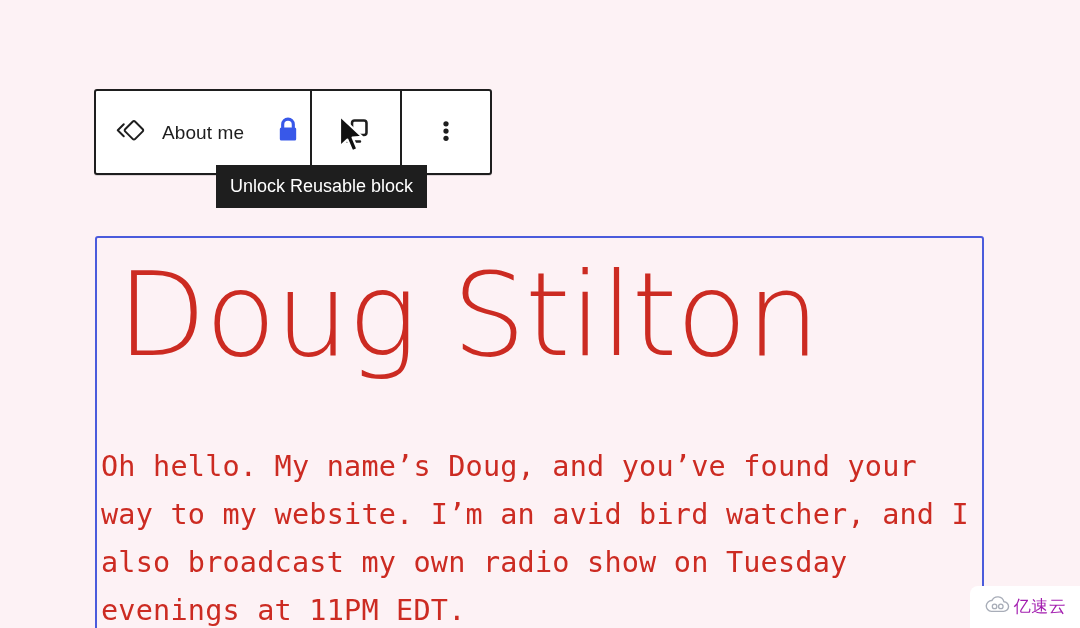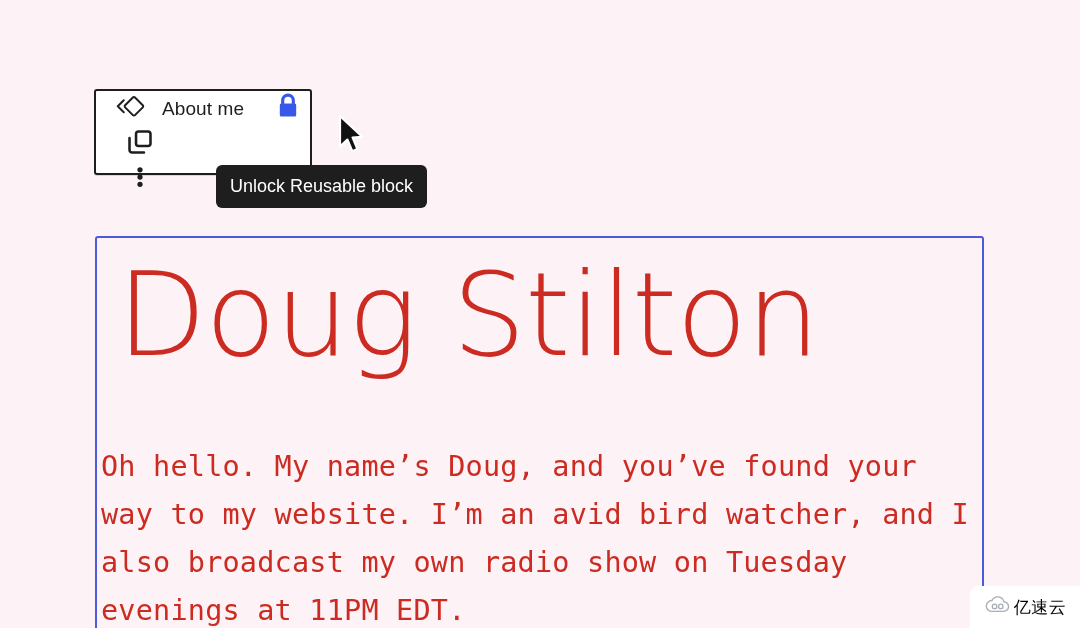--- a/index.html
+++ b/index.html
@@ -28,21 +28,20 @@
     top: 89px;
     height: 86px;
     display: flex;
     align-items: stretch;
     background: #ffffff;
     border: 2px solid #1e1e1e;
     border-radius: 3px;
     box-sizing: border-box;
     box-shadow: 0 1px 0 rgba(0,0,0,0.12);
     z-index: 20;
-    flex-direction: column;
   }
   .tb-group {
     display: flex;
     align-items: center;
   }
   .tb-divider {
     width: 2px;
     background: #1e1e1e;
     align-self: stretch;
     flex: 0 0 auto;
@@ -104,21 +103,21 @@
   
   .tooltip {
     position: absolute;
     left: 216px;
     top: 165px;
     background: #1e1e1e;
     color: #ffffff;
     font-size: 18px;
     line-height: 1;
     padding: 12px 14px 13px 14px;
-    border-radius: 6px;
+    border-radius: 0;
     white-space: nowrap;
     z-index: 30;
   }
 
   
   .cursor {
     position: absolute;
     left: 336px;
     top: 113px;
     width: 30px;
@@ -178,22 +177,22 @@
     background: #ffffff;
     border-top-left-radius: 8px;
     display: flex;
     align-items: center;
     justify-content: center;
     gap: 4px;
     z-index: 50;
   }
   .watermark-text {
     font-size: 17px;
-    color: #000000;
-    font-family: Liberation Sans, sans-serif;
+    color: #a21caf;
+    font-family: Liberation Mono, monospace;
     letter-spacing: 0.5px;
     line-height: 1;
   }
 </style>
 </head>
 <body>
 
 <div id="app">
 
   <div class="block-toolbar">

